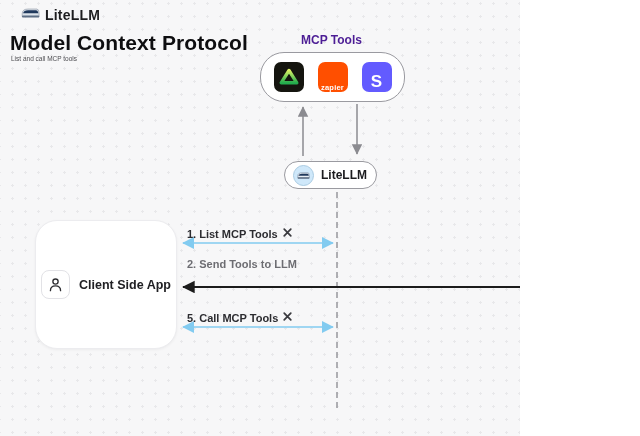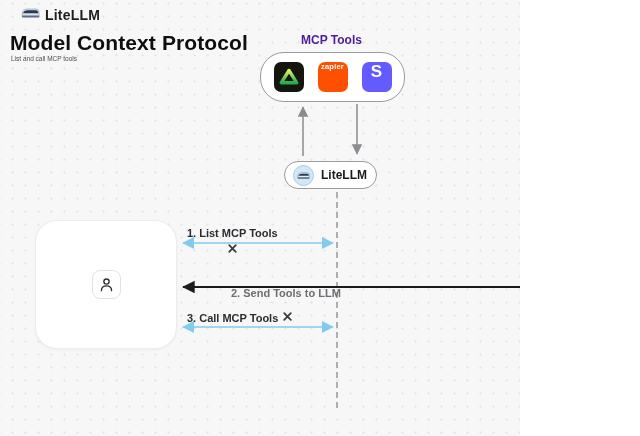--- a/index.html
+++ b/index.html
@@ -13,40 +13,40 @@
     background-size:13px 13px;background-position:6px 10px;opacity:.8;
   }
   
   .brand{position:absolute;left:21px;top:6px;display:flex;align-items:center;gap:5px;}
   .brand-text{font-size:14px;font-weight:700;color:#1d1d1f;letter-spacing:.2px;}
   .page-title{position:absolute;left:10px;top:31px;font-size:21px;font-weight:800;color:#0e0e10;letter-spacing:.1px;}
   .page-subtitle{position:absolute;left:11px;top:55px;font-size:6.5px;color:#4c4c50;}
   
   .mcp-label{position:absolute;left:260px;top:33px;width:143px;text-align:center;font-size:12px;font-weight:600;color:#4c1d95;}
   .mcp-box{position:absolute;left:260px;top:52px;width:143px;height:48px;background:#fff;border:1.2px solid #9a9aa0;border-radius:24px;display:flex;align-items:center;justify-content:center;gap:14px;}
-  .tool-tile{width:30px;height:30px;border-radius:7px;display:flex;align-items:flex-start;justify-content:center;overflow:hidden;}
+  .tool-tile{width:30px;height:30px;border-radius:7px;display:flex;align-items:flex-end;justify-content:center;overflow:hidden;}
   .tile-dark{background:#15150f;}
   .tile-zapier{background:#ff4f00;}
   .tile-stripe{background:#635bff;}
   .zapier-word{color:#fff;font-size:7.5px;font-weight:800;letter-spacing:.2px;}
   .stripe-s{color:#fff;font-size:17px;font-weight:800;font-family:"Liberation Sans",sans-serif;}
   
   .node{position:absolute;background:#fff;border:1.2px solid #9a9aa0;display:flex;align-items:center;}
   .node-litellm{left:284px;top:161px;width:93px;height:28px;border-radius:14px;gap:7px;padding-left:8px;box-sizing:border-box;}
   .node-llmapi{left:496px;top:160px;width:124px;height:30px;border-radius:15px;gap:6px;padding-left:8px;box-sizing:border-box;}
   .node-label{font-size:12px;font-weight:600;color:#1b1b1e;}
   .litellm-circle{width:19px;height:19px;border-radius:50%;background:#cfe8fa;border:1px solid #aacbe2;display:flex;align-items:center;justify-content:center;}
   .mini-tile{width:22px;height:22px;border-radius:6px;background:#f1f1f3;border:1px solid #e3e3e6;display:flex;align-items:center;justify-content:center;}
   .client-box{position:absolute;left:35px;top:220px;width:140px;height:127px;background:#fff;border:1px solid #ececef;border-radius:22px;box-shadow:0 1px 3px rgba(0,0,0,.05);display:flex;align-items:center;justify-content:center;gap:9px;}
   .client-icon-box{width:27px;height:27px;border-radius:8px;border:1px solid #e2e2e6;background:#fff;display:flex;align-items:center;justify-content:center;}
   .client-label{font-size:12.5px;font-weight:600;color:#202024;}
   
   .arrow-label{position:absolute;display:flex;align-items:center;gap:4px;font-size:11px;font-weight:600;white-space:nowrap;}
-  .al-1{left:187px;top:227px;color:#2c2c30;flex-direction:column;}
-  .al-2{left:187px;top:287px;color:#6d6d72;margin-left:44px;}
+  .al-1{left:187px;top:227px;color:#2c2c30;}
+  .al-2{left:187px;top:258px;color:#6d6d72;}
   .al-3{left:187px;top:311px;color:#2c2c30;}
   svg.overlay{position:absolute;left:0;top:0;pointer-events:none;}
 </style>
 </head>
 <body>
 
 <div id="canvas">
   <div id="dotgrid"></div>
 
   <div class="brand">
@@ -120,34 +120,35 @@
   </div>
 
 
   <div class="client-box">
     <span class="client-icon-box">
       <svg width="19" height="19" viewBox="0 0 24 24" fill="none">
         <circle cx="12" cy="8.3" r="3.3" stroke="#2e2e32" stroke-width="1.7"></circle>
         <path d="M5.6,19.8 C5.6,15.7 8.5,13.7 12,13.7 C15.5,13.7 18.4,15.7 18.4,19.8" stroke="#2e2e32" stroke-width="1.7" stroke-linecap="round"></path>
       </svg>
     </span>
+    <span class="client-label">Client Side App</span>
   </div>
 
   <div class="arrow-label al-1">
     <span>1. List MCP Tools</span>
     <span>
       <svg width="11" height="11" viewBox="0 0 12 12" fill="none">
         <path d="M2.4,2.4 L9.6,9.6 M9.6,2.4 L2.4,9.6" stroke="#3a3a3e" stroke-width="1.9" stroke-linecap="round"></path>
       </svg>
     </span>
   </div>
   <div class="arrow-label al-2">
     <span>2. Send Tools to LLM</span>
   </div>
   <div class="arrow-label al-3">
-    <span>3. Call MCP Tools</span>
+    <span>5. Call MCP Tools</span>
     <span>
       <svg width="11" height="11" viewBox="0 0 12 12" fill="none">
         <path d="M2.4,2.4 L9.6,9.6 M9.6,2.4 L2.4,9.6" stroke="#3a3a3e" stroke-width="1.9" stroke-linecap="round"></path>
       </svg>
     </span>
   </div>
 </div>
 
 </body></html>

